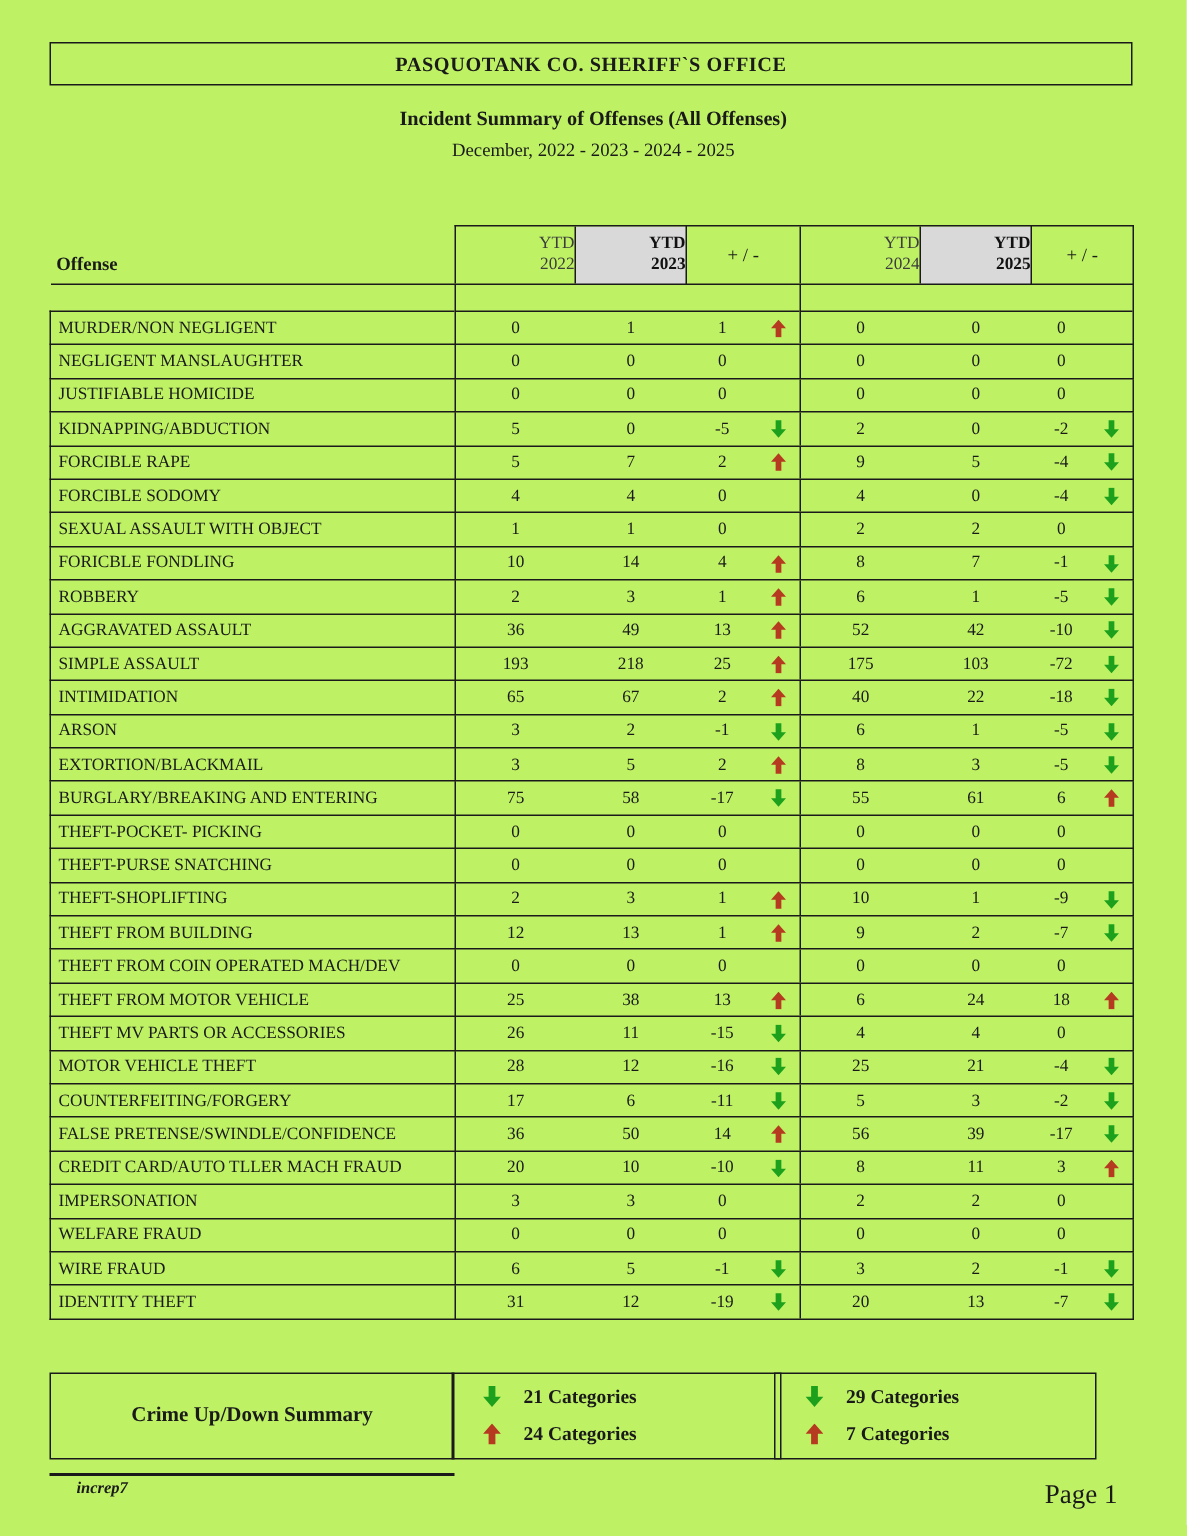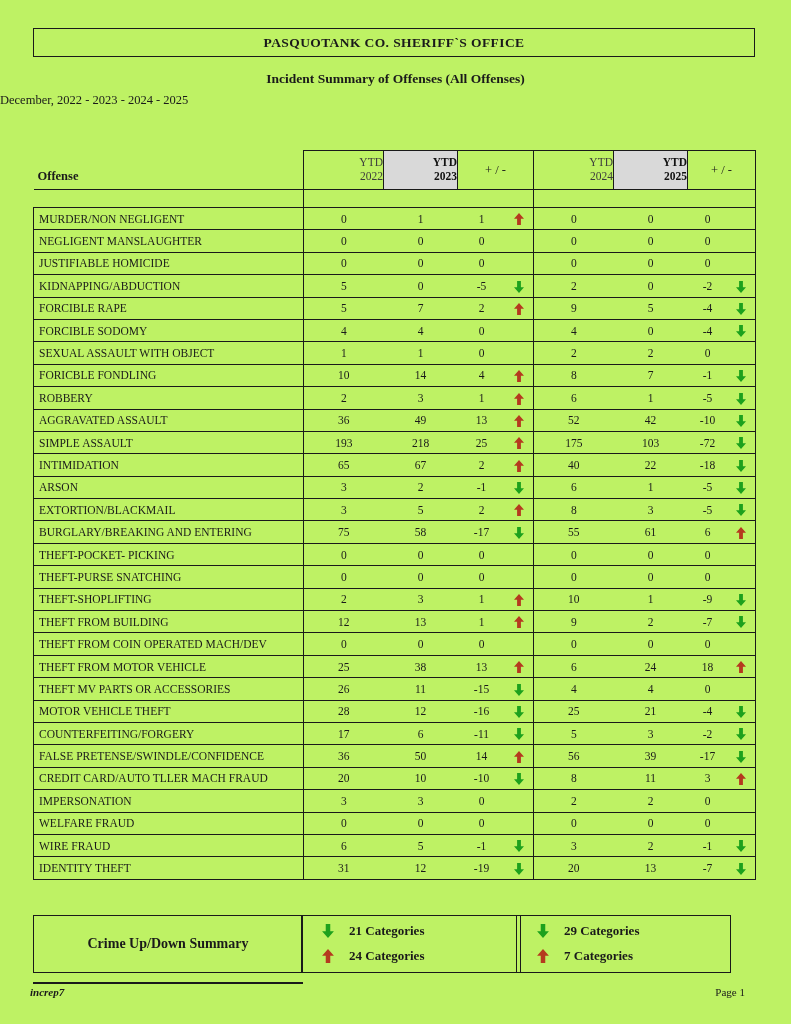--- a/index.html
+++ b/index.html
@@ -8,21 +8,21 @@
     font-family:"Liberation Serif","DejaVu Serif",serif;color:#1a1a1a;overflow:hidden;
   }
   
   .office-box{
     position:absolute;left:33px;top:28px;width:722px;height:29px;
     border:1.6px solid #1a1a1a;box-sizing:border-box;
     display:flex;align-items:center;justify-content:center;
     font-weight:bold;font-size:13.5px;letter-spacing:.4px;
   }
   .doc-title{position:absolute;top:71px;left:0;width:100%;text-align:center;font-weight:bold;font-size:13.5px;}
-  .doc-subtitle{position:absolute;top:93px;left:0;width:100%;font-size:12.5px;}
+  .doc-subtitle{position:absolute;top:93px;left:0;width:100%;text-align:center;font-size:12.5px;}
   
   table.offense-table{position:absolute;left:33px;top:150px;width:722px;border-collapse:collapse;table-layout:fixed;}
   .offense-table th,.offense-table td{padding:0;box-sizing:border-box;}
   tr.hdr{height:39px;}
   th.offense-h{
     text-align:left;vertical-align:bottom;padding:0 0 5px 4px;
     font-weight:bold;font-size:12.5px;border-bottom:1.6px solid #1a1a1a;
   }
   th.ytd{
     font-weight:normal;font-size:11.5px;line-height:1.2;color:#3d3d3d;text-align:right;vertical-align:middle;
@@ -53,22 +53,22 @@
     display:flex;align-items:center;justify-content:center;font-weight:bold;font-size:14px;
   }
   .sum-box{position:absolute;top:915px;height:58px;border:1.6px solid #1a1a1a;box-sizing:border-box;}
   .sum-box.b1{left:301px;width:220px;}
   .sum-box.b2{left:516px;width:215px;}
   .sum-line{display:flex;align-items:center;margin:7px 0 0 20px;font-weight:bold;font-size:13px;}
   .sum-line+.sum-line{margin-top:9px;}
   .sum-arr{width:13px;margin-right:14px;display:inline-flex;}
   
   .footer-line{position:absolute;left:33px;top:982px;width:270px;border-top:2px solid #1a1a1a;}
-  .footer-code{position:absolute;left:30px;top:986px;font-style:italic;font-weight:bold;font-size:11px;}
-  .footer-page{position:absolute;right:46px;top:986px;font-size:11px;margin-left:34px;}
+  .footer-code{position:absolute;left:51px;top:986px;font-style:italic;font-weight:bold;font-size:11px;}
+  .footer-page{position:absolute;right:46px;top:986px;font-size:18px;margin-left:34px;}
 </style>
 </head>
 <body>
 
 <div class="page">
 
   <div class="office-box">
     <span>PASQUOTANK CO. SHERIFF`S OFFICE</span>
   </div>
 

